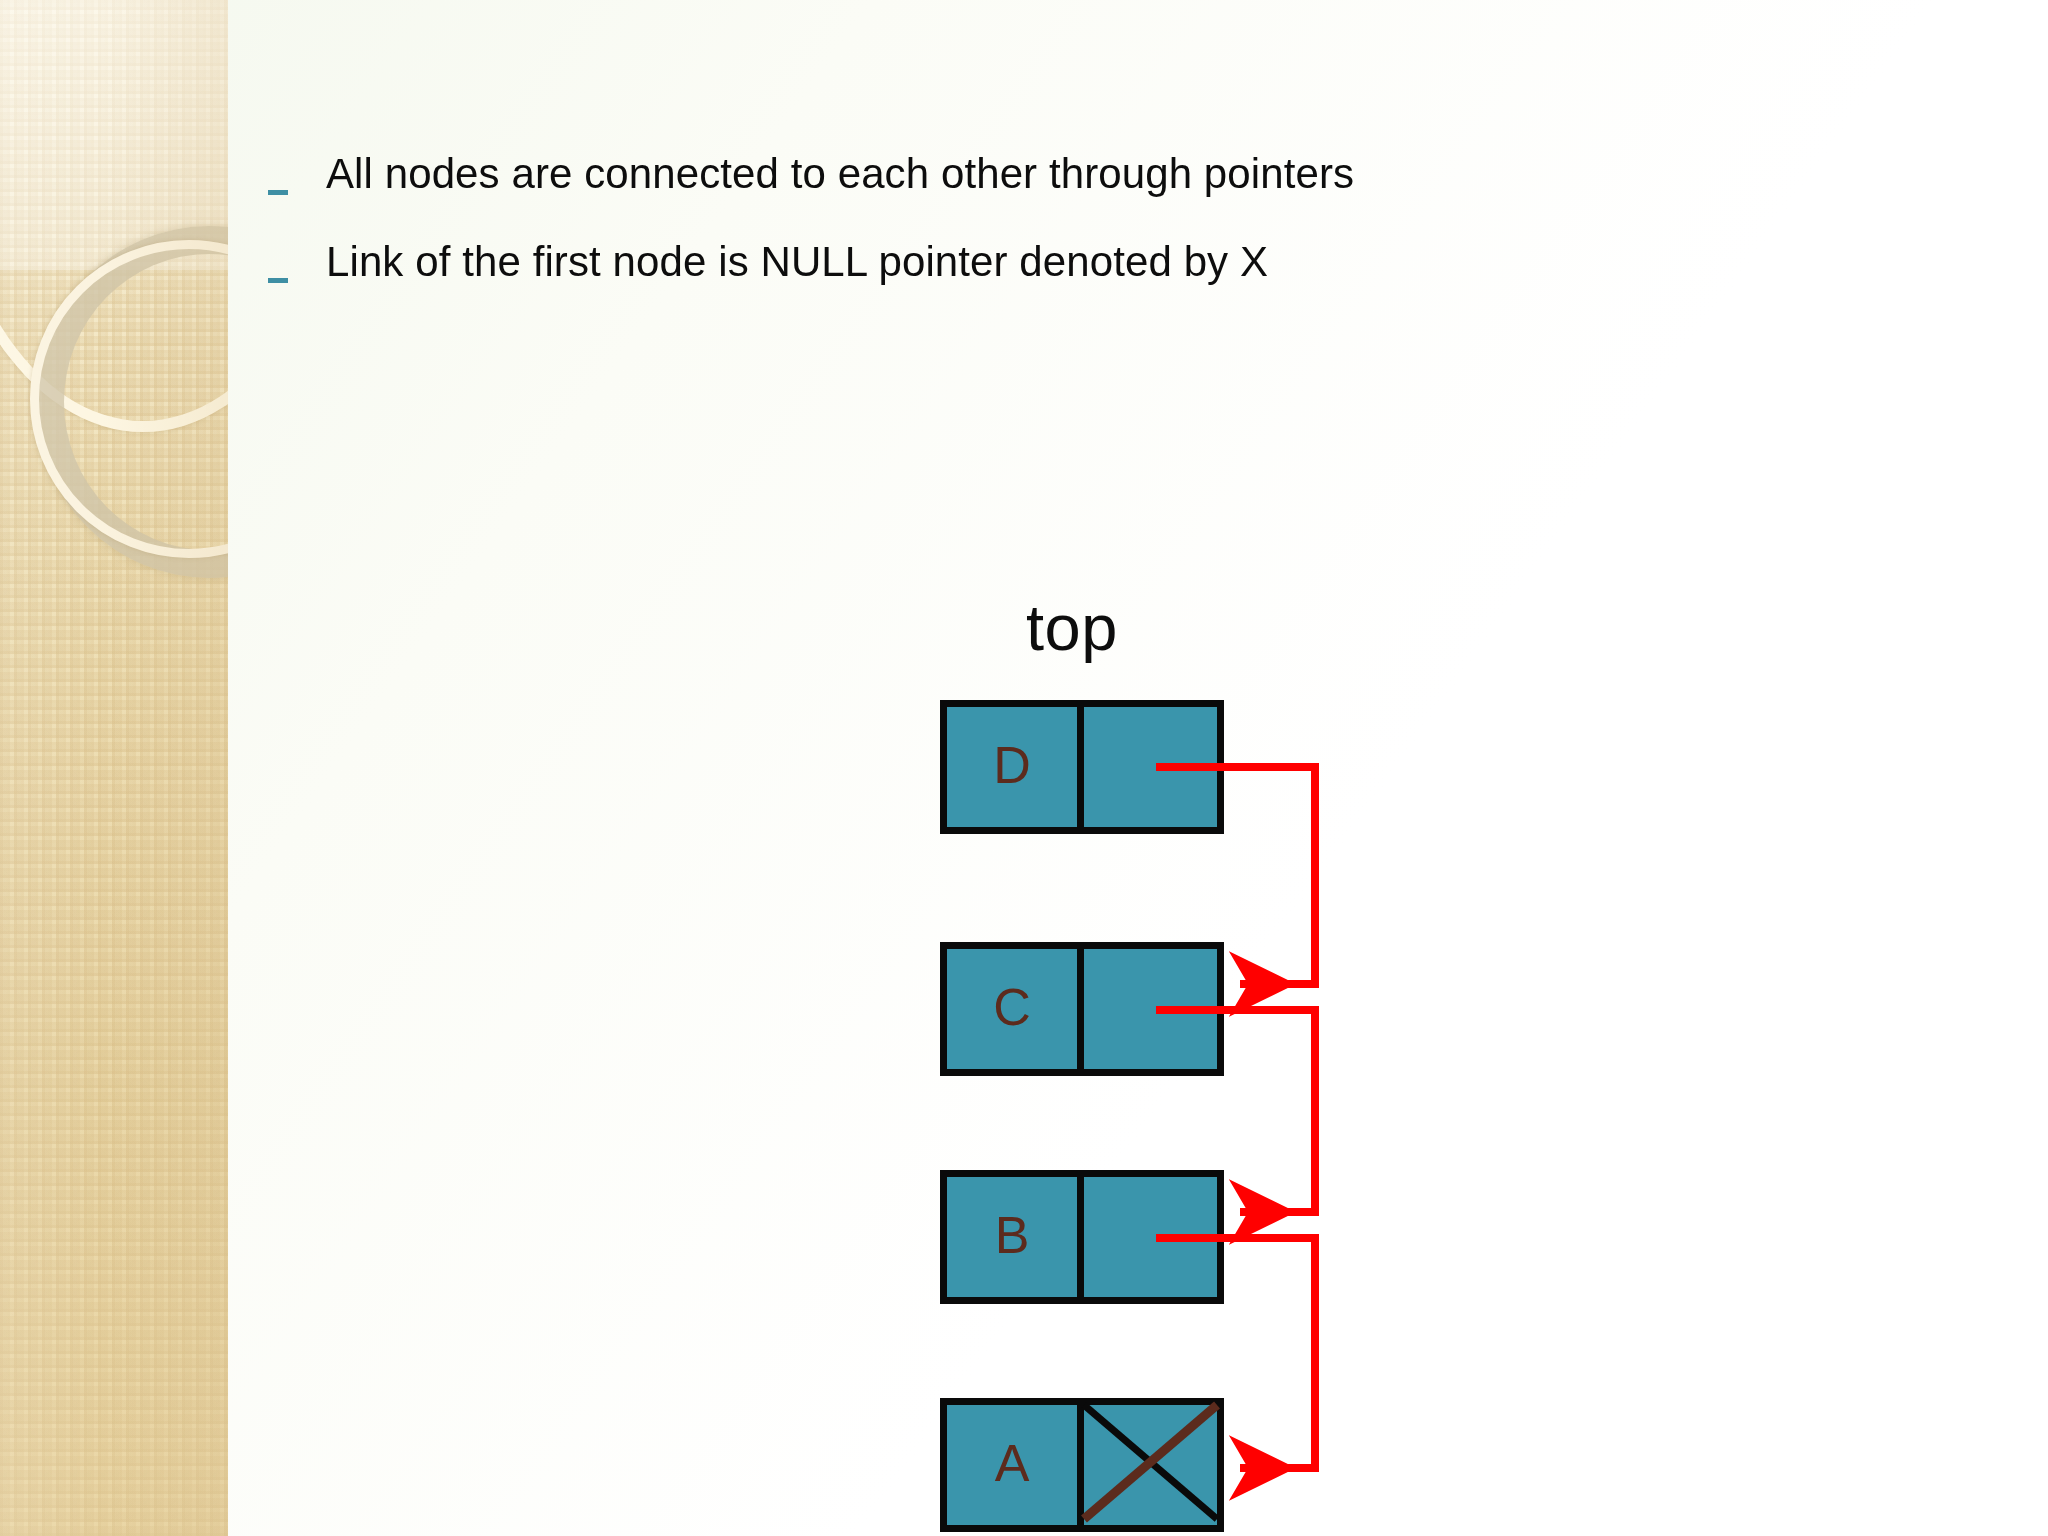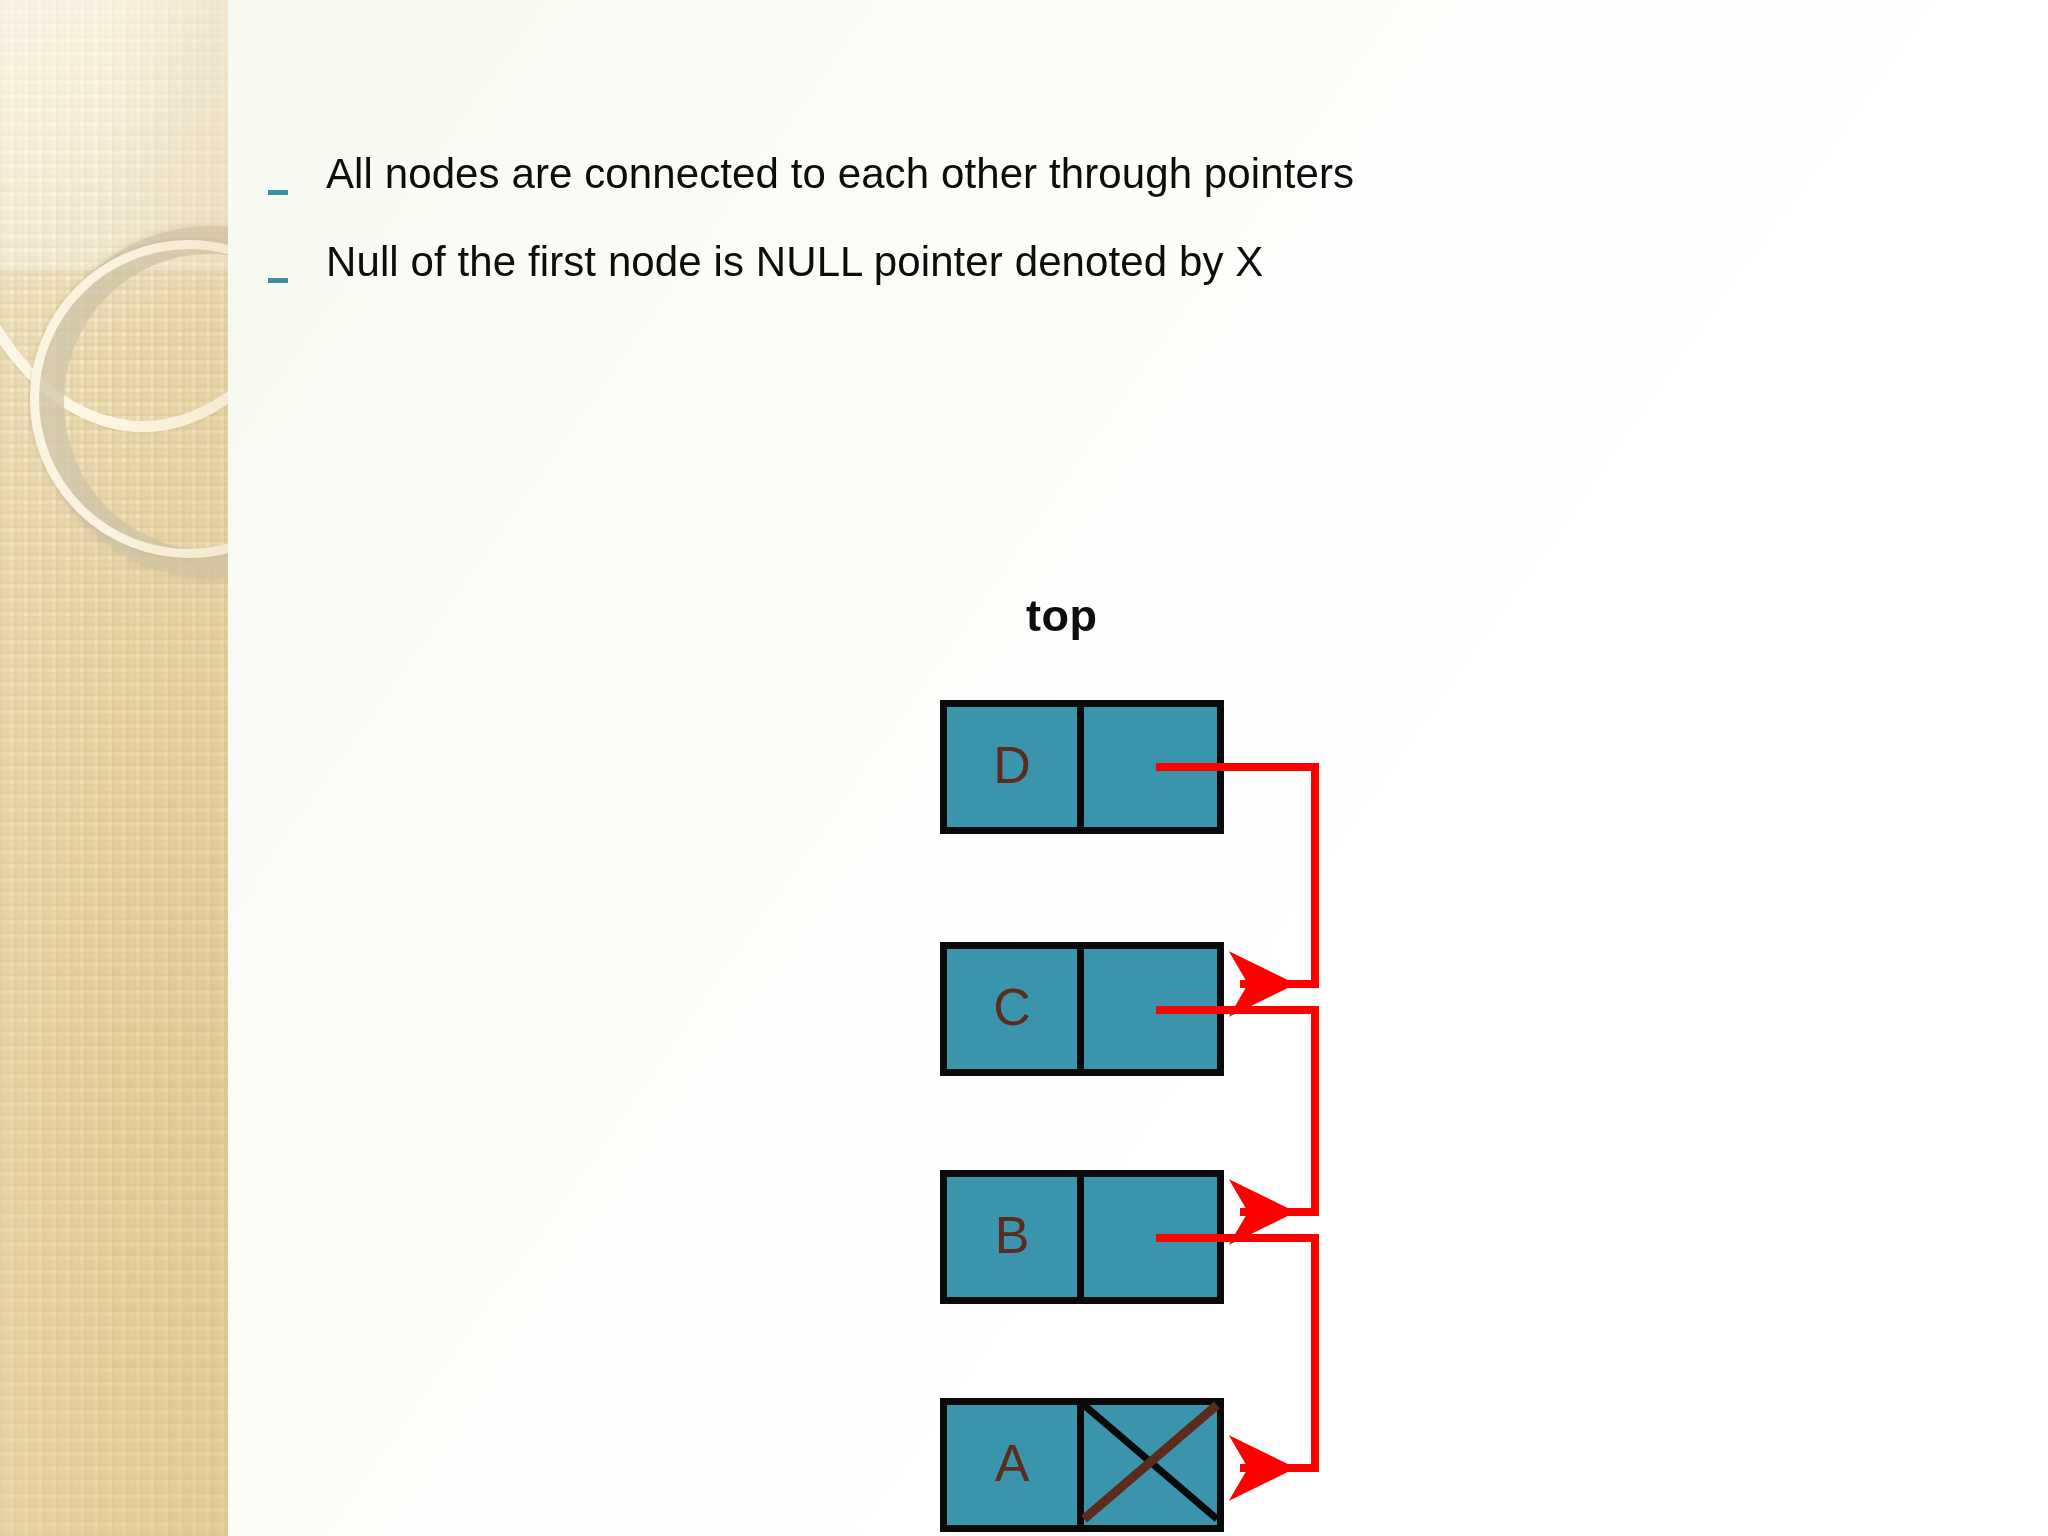--- a/index.html
+++ b/index.html
@@ -118,22 +118,22 @@
     position: absolute;
     left: 940px;
     top: 590px;
     width: 520px;
     height: 920px;
   }
   #top-label {
     position: absolute;
     left: 86px;
     top: 0px;
-    font-size: 45px;
-    font-weight: bold;
+    font-size: 65px;
+    font-weight: normal;
     color: #0d0d0d;
     letter-spacing: 0.5px;
   }
   .node {
     position: absolute;
     left: 0;
     width: 284px;
     height: 134px;
     border: 7px solid #0a0a0a;
     background: #0a0a0a;
@@ -197,21 +197,21 @@
 
   <div id="bullets">
 
     <div class="bullet-row">
       <span class="bullet-mark"></span>
       <span class="bullet-text">All nodes are connected to each other through pointers</span>
     </div>
 
     <div class="bullet-row">
       <span class="bullet-mark"></span>
-      <span class="bullet-text">Null of the first node is NULL pointer denoted by X</span>
+      <span class="bullet-text">Link of the first node is NULL pointer denoted by X</span>
     </div>
 
 
   </div>
 
   <div id="diagram">
 
     <div id="top-label">top</div>
 
     <div class="node" style="top:110px;">

